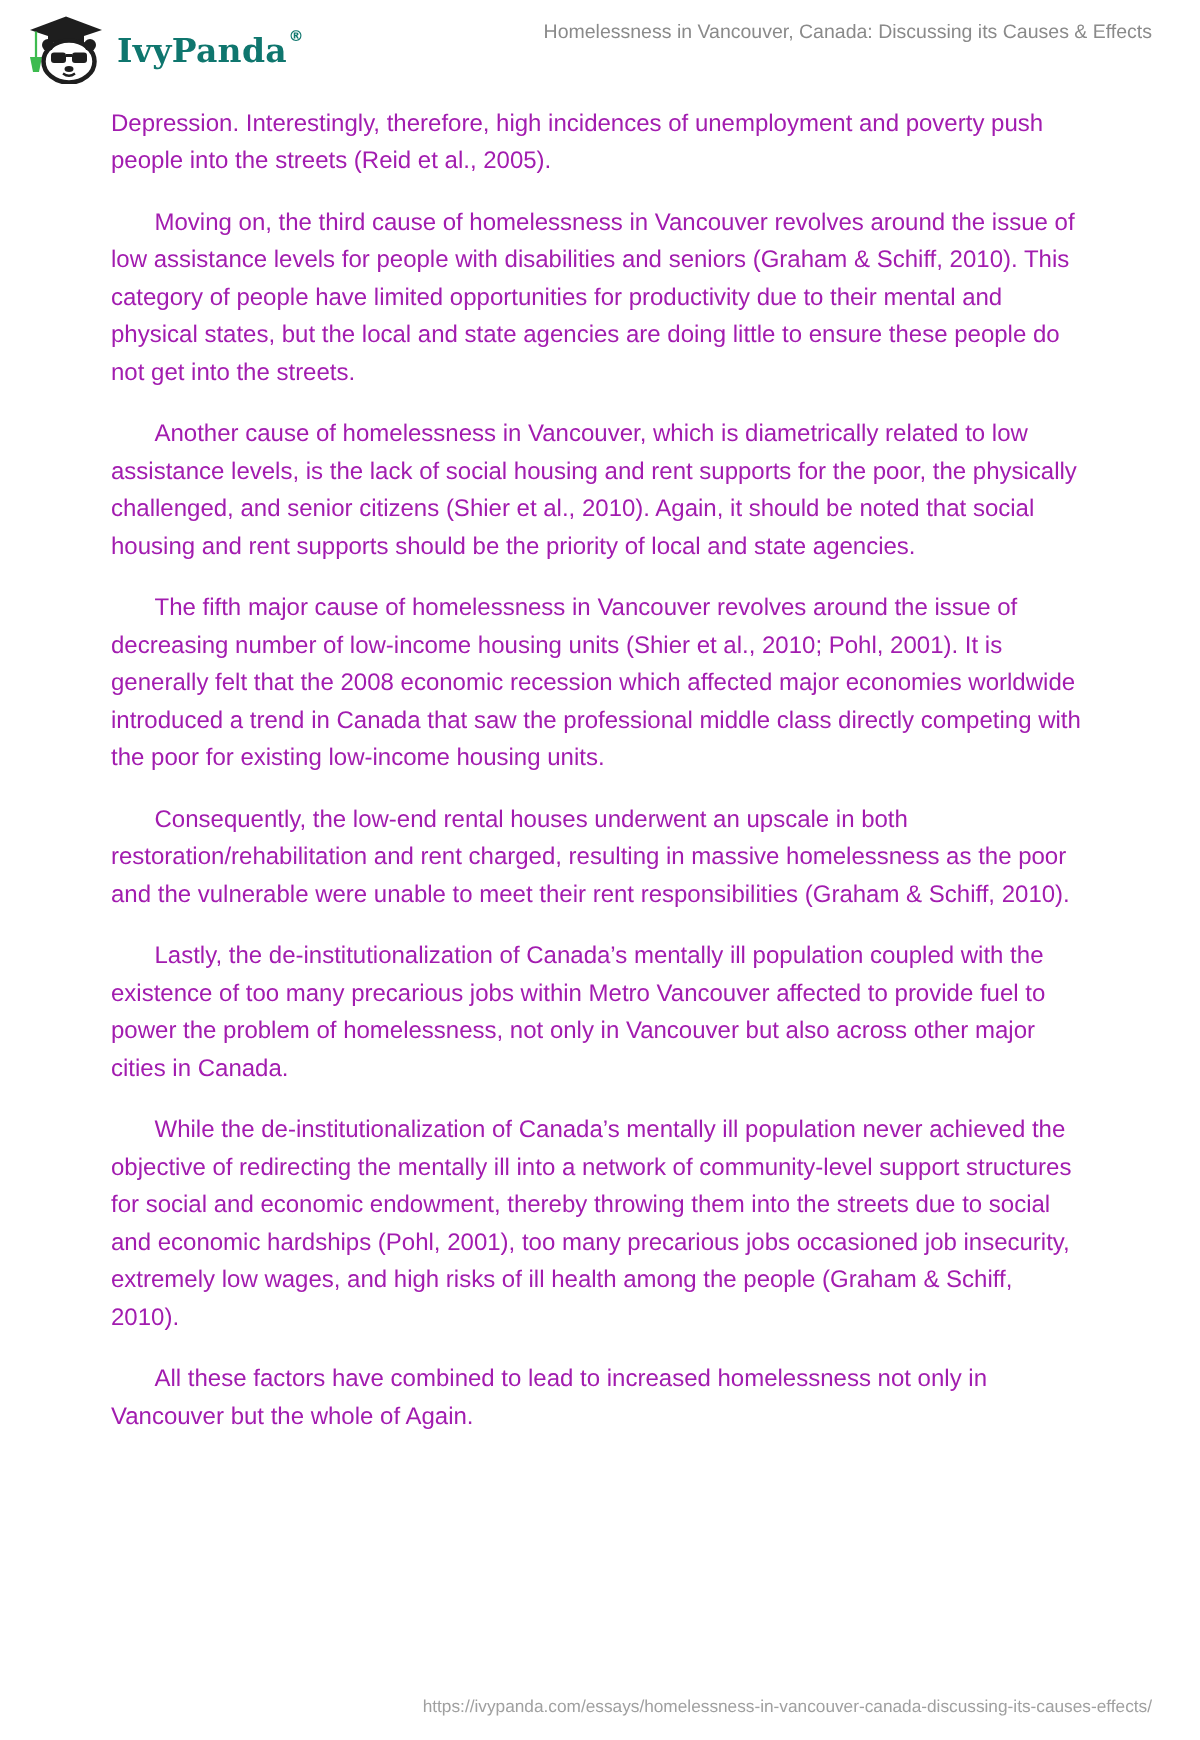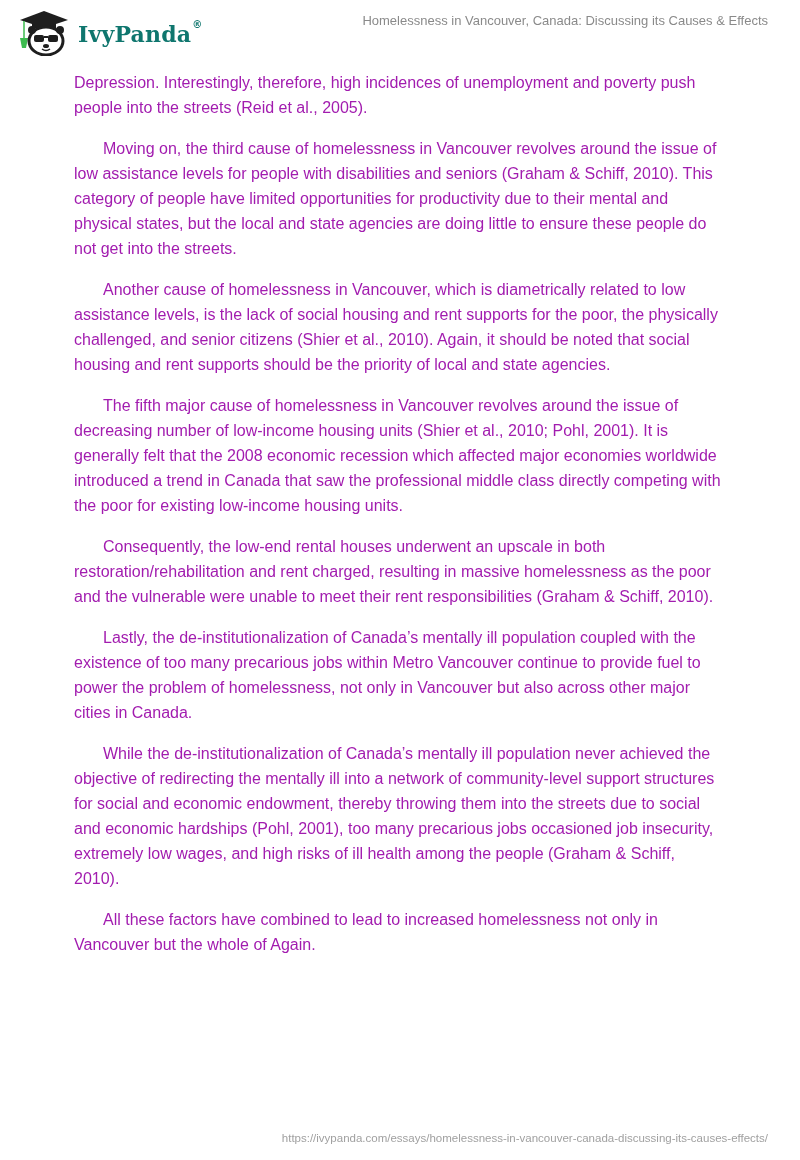--- a/index.html
+++ b/index.html
@@ -114,18 +114,18 @@
   </div>
   <div class="doc-title">Homelessness in Vancouver, Canada: Discussing its Causes &amp; Effects</div>
 </div>
 
 <div class="content">
   <p class="no-indent">Depression. Interestingly, therefore, high incidences of unemployment and poverty push people into the streets (Reid et al., 2005).</p>
   <p>Moving on, the third cause of homelessness in Vancouver revolves around the issue of low assistance levels for people with disabilities and seniors (Graham &amp; Schiff, 2010). This category of people have limited opportunities for productivity due to their mental and physical states, but the local and state agencies are doing little to ensure these people do not get into the streets.</p>
   <p>Another cause of homelessness in Vancouver, which is diametrically related to low assistance levels, is the lack of social housing and rent supports for the poor, the physically challenged, and senior citizens (Shier et al., 2010). Again, it should be noted that social housing and rent supports should be the priority of local and state agencies.</p>
   <p>The fifth major cause of homelessness in Vancouver revolves around the issue of decreasing number of low-income housing units (Shier et al., 2010; Pohl, 2001). It is generally felt that the 2008 economic recession which affected major economies worldwide introduced a trend in Canada that saw the professional middle class directly competing with the poor for existing low-income housing units.</p>
   <p>Consequently, the low-end rental houses underwent an upscale in both restoration/rehabilitation and rent charged, resulting in massive homelessness as the poor and the vulnerable were unable to meet their rent responsibilities (Graham &amp; Schiff, 2010).</p>
-  <p>Lastly, the de-institutionalization of Canada’s mentally ill population coupled with the existence of too many precarious jobs within Metro Vancouver continue to provide fuel to power the problem of homelessness, not only in Vancouver but also across other major cities in Canada.</p>
+  <p>Lastly, the de-institutionalization of Canada’s mentally ill population coupled with the existence of too many precarious jobs within Metro Vancouver affected to provide fuel to power the problem of homelessness, not only in Vancouver but also across other major cities in Canada.</p>
   <p>While the de-institutionalization of Canada’s mentally ill population never achieved the objective of redirecting the mentally ill into a network of community-level support structures for social and economic endowment, thereby throwing them into the streets due to social and economic hardships (Pohl, 2001), too many precarious jobs occasioned job insecurity, extremely low wages, and high risks of ill health among the people (Graham &amp; Schiff, 2010).</p>
   <p>All these factors have combined to lead to increased homelessness not only in Vancouver but the whole of Again.</p>
 </div>
 
 <div class="footer-url">https://ivypanda.com/essays/homelessness-in-vancouver-canada-discussing-its-causes-effects/</div>
 
 </body></html>

